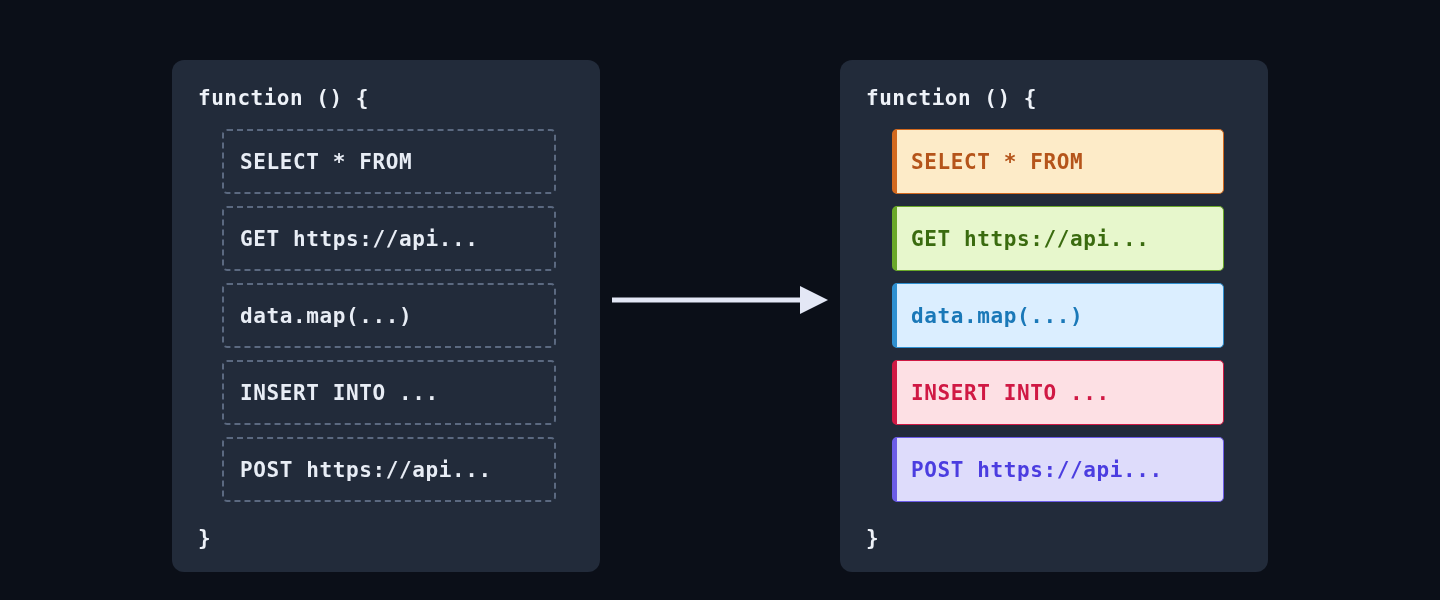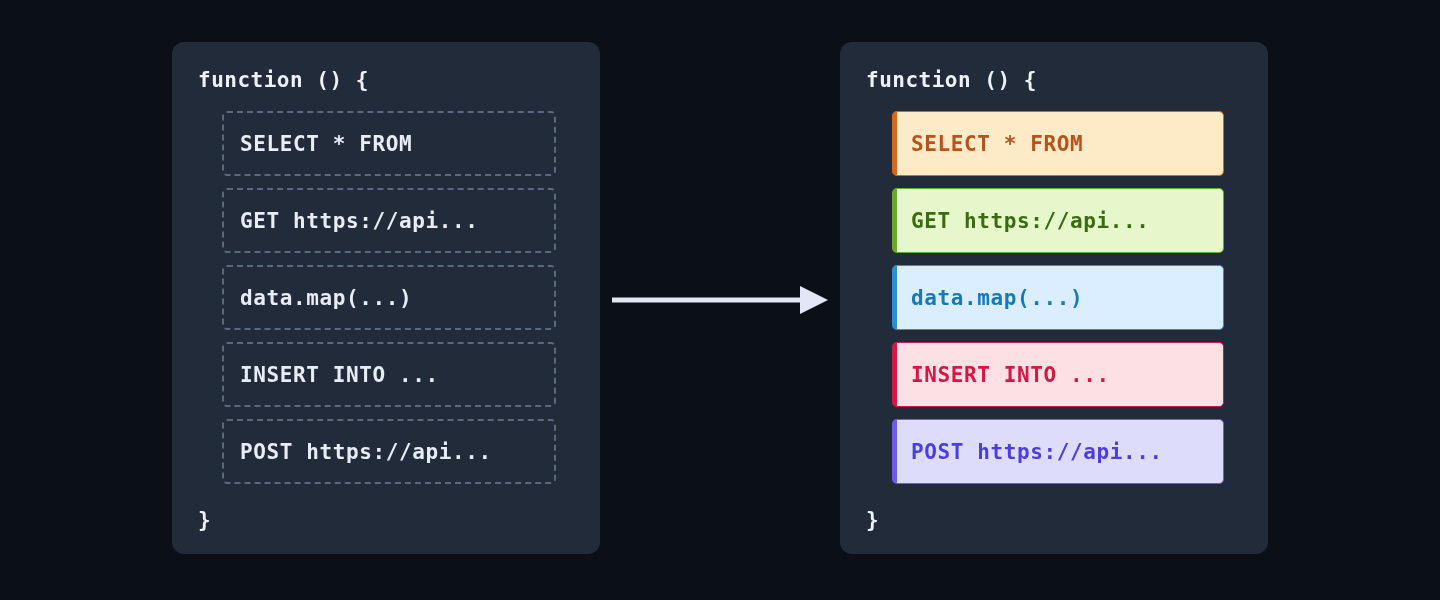--- a/index.html
+++ b/index.html
@@ -15,21 +15,21 @@
   }
   .stage {
     position: relative;
     width: 1440px;
     height: 600px;
   }
 
   
   .panel {
     position: absolute;
-    top: 42px;
+    top: 60px;
     height: 512px;
     background: #222b3a;
     border-radius: 12px;
     box-sizing: border-box;
     padding: 28px 26px 0 26px;
   }
   .panel-before { left: 172px; width: 428px; }
   .panel-after  { left: 840px; width: 428px; }
 
   .code-line {

